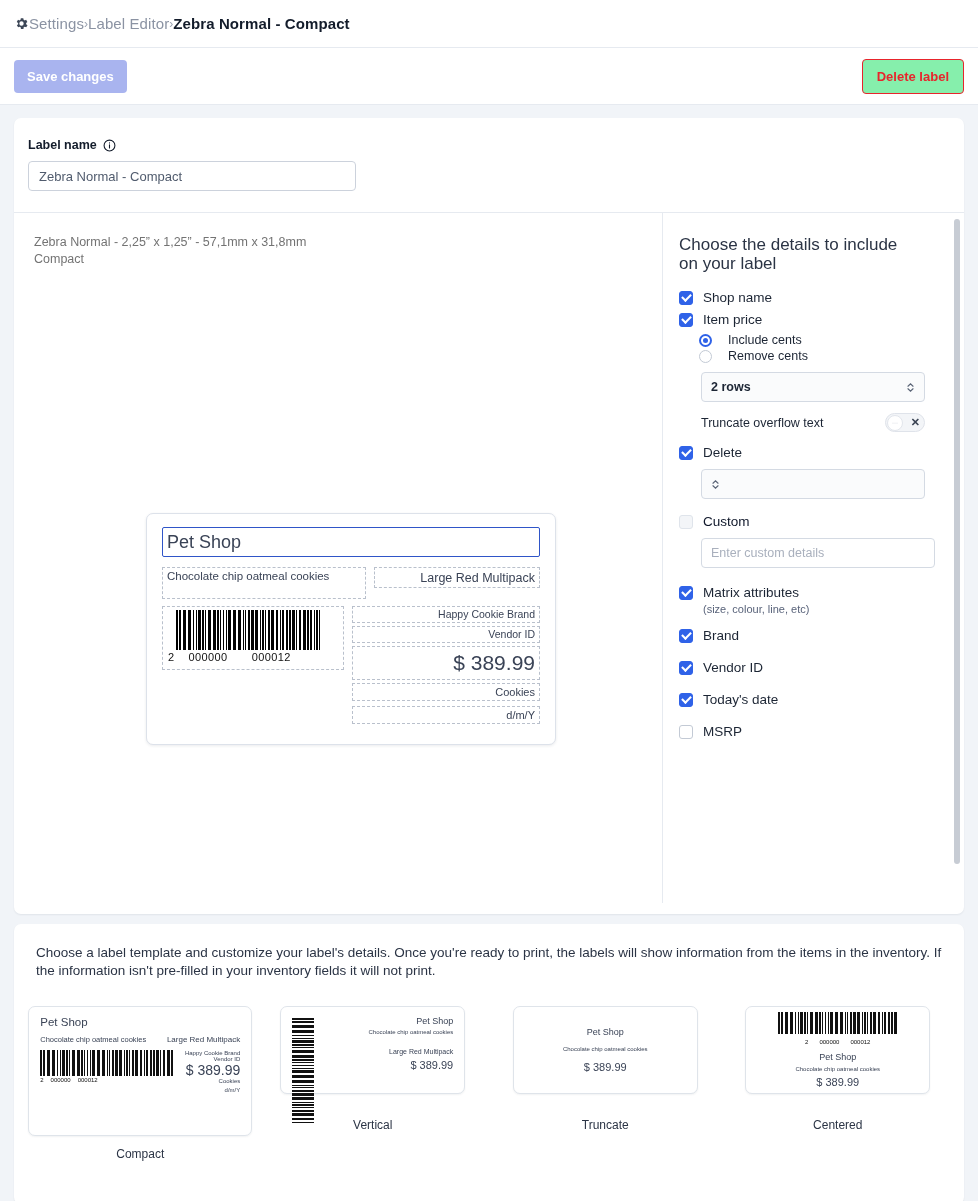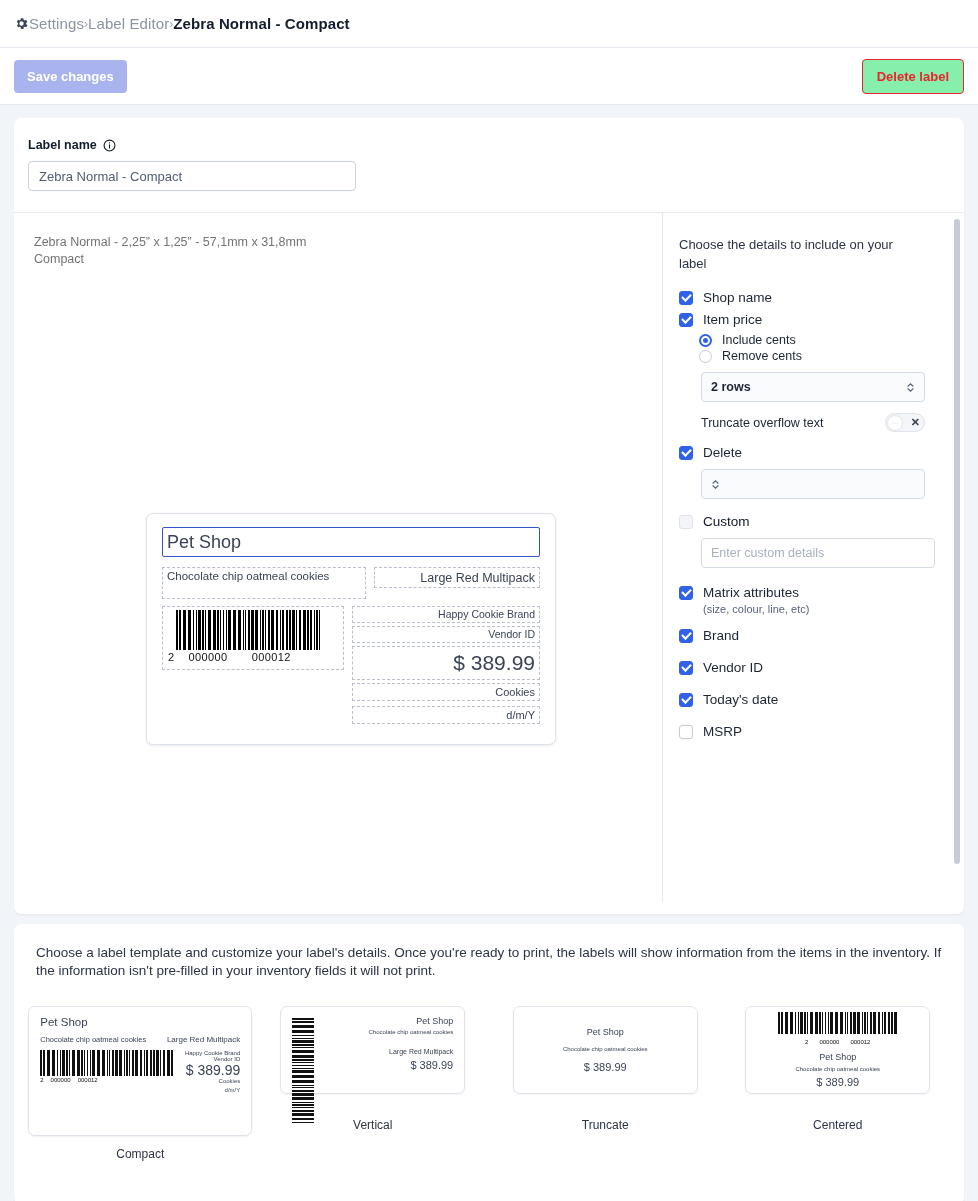--- a/index.html
+++ b/index.html
@@ -97,36 +97,36 @@
   .rc.price { font-size:21px; line-height:28px; color:#3a4356; padding:2px 4px; }
   .rc.cat { font-size:11px; line-height:14px; }
   .rc.date { font-size:11px; line-height:14px; margin-top:2px; }
 
   .bars { display:flex; align-items:flex-end; height:40px; gap:0; padding-left:9px;}
   .bars i { display:block; background:#000; height:100%; }
   .bcnums { display:flex; font-size:11px; color:#111; letter-spacing:.4px; margin-top:1px; padding-left:1px; }
 
   
   .rp { padding: 22px 16px 0 16px; height:100%; }
-  .rp-title { font-size:13px; color:#2b3445; line-height:19px; margin-bottom:16px; width:238px;}
+  .rp-title { font-size:17px; color:#2b3445; line-height:19px; margin-bottom:16px; width:238px;}
   .opt { display:flex; align-items:flex-start; gap:10px; margin-bottom:5px; }
   .cb {
     width:14px;height:14px;flex:none;margin-top:2px;
     border-radius:3px; border:1px solid #c3cad5; background:#fff;
     display:flex;align-items:center;justify-content:center;
   }
   .cb.on { background:#2f62e8; border-color:#2f62e8; }
   .cb.on::after { content:""; width:7px;height:4px; border-left:2px solid #fff; border-bottom:2px solid #fff; transform:rotate(-45deg) translate(1px,-1px); }
   .cb.dis { background:#f3f5f8; border-color:#dfe4eb; }
   .opt-l { font-size:13.5px; color:#1c2534; line-height:17px; }
   .opt-l.dis { color:#0f172a; }
   .opt-sub { font-size:11px; color:#59637a; line-height:14px; margin-top:1px; }
   .opt-blk { display:flex; flex-direction:column; }
   .radios { margin: 5px 0 9px 20px; }
-  .radio { display:flex; align-items:center; gap:10px; margin-bottom:2px; }
+  .radio { display:flex; align-items:center; gap:16px; margin-bottom:2px; }
   .rd { width:13px;height:13px;border-radius:50%;border:1.5px solid #c3cad5;background:#fff;flex:none;
         display:flex;align-items:center;justify-content:center; }
   .rd.on { border-color:#2f62e8; border-width:2px; }
   .rd.on::after { content:""; width:5px;height:5px;border-radius:50%;background:#2f62e8; }
   .rd-l { font-size:12.5px; color:#1c2534; }
   .sel-ctl {
     margin: 9px 0 0 22px; width:224px; height:30px;
     border:1px solid #d4dae3; border-radius:4px; background:#fafbfc;
     display:flex; align-items:center; justify-content:space-between;
     padding:0 9px; font-size:12.5px; font-weight:700; color:#1c2534; cursor:pointer;

